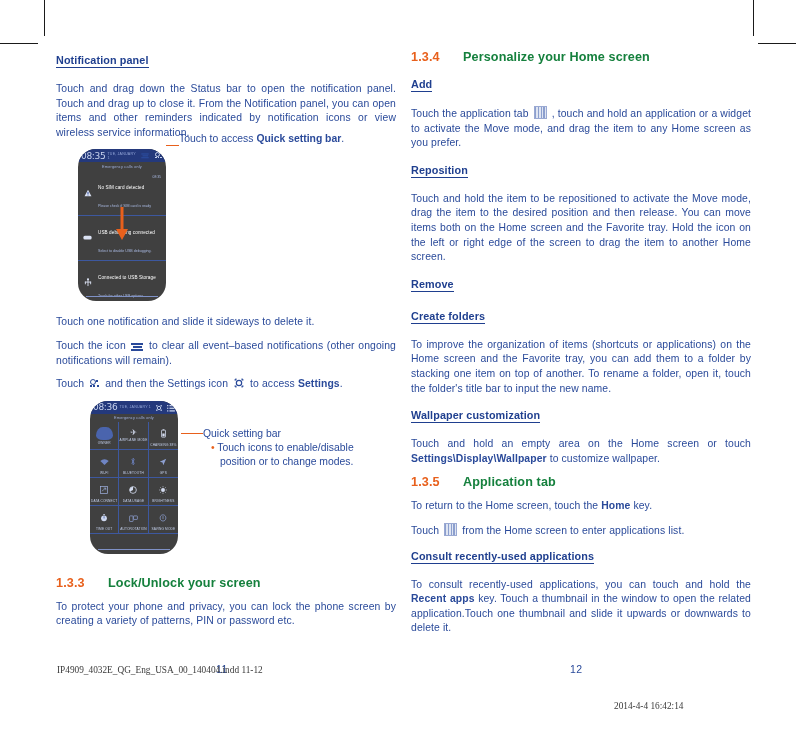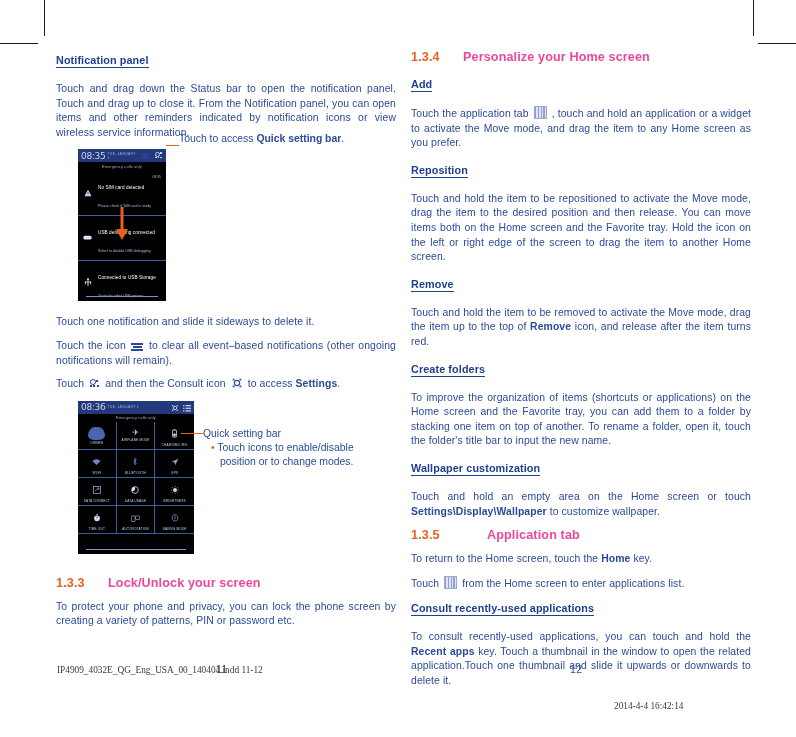--- a/index.html
+++ b/index.html
@@ -63,21 +63,21 @@
   }
   .section-head .num {
     color: #e8601c;
     font-weight: bold;
     font-size: 12.6px;
     width: 52px;
     flex: 0 0 52px;
     letter-spacing: 0.01em;
   }
   .section-head .ttl {
-    color: #ec4899;
+    color: #15803d;
     font-weight: bold;
     font-size: 12.6px;
     letter-spacing: 0.01em;
   }
 
   
   .iicon {
     display: inline-block;
     vertical-align: -2px;
     margin: 0 2px;
@@ -96,23 +96,24 @@
   .icon-clearall i {
     position: absolute; left: 0;
     height: 1.6px; background: #2a4a9a; display: block;
   }
   .icon-clearall i:nth-child(1){ top: 1px; width: 12px; }
   .icon-clearall i:nth-child(2){ top: 4px; width: 9px; left: 2px;}
   .icon-clearall i:nth-child(3){ top: 7px; width: 12px; }
 
   
   .phone {
-    background: #000000;
+    background: #404040;
     position: relative;
     overflow: hidden;
+    border-radius: 18px;
   }
   .phone .statusbar {
     height: 13px;
     display: flex;
     align-items: center;
     padding: 0 3px;
     background: #24397c;
   }
   .phone .clock {
     font-size: 9px;
@@ -366,31 +367,31 @@
     <span>Touch the icon </span><span class="iicon icon-clearall"><i></i><i></i><i></i></span><span> to clear all event–based notifications (other ongoing notifications will remain).</span>
   </p>
 
   <p class="body-text nojust">
     <span>Touch </span><span class="iicon" style="width:11px;height:10px;position:relative;">
       <span style="position:absolute;left:0.5px;top:0;width:4px;height:4px;border:1.2px solid #2a4a9a;border-radius:50%;"></span>
       <span style="position:absolute;left:7px;top:0.6px;width:2px;height:2px;background:#2a4a9a;"></span>
       <span style="position:absolute;left:0.5px;top:6px;width:2px;height:2px;background:#2a4a9a;"></span>
       <span style="position:absolute;left:4px;top:6px;width:2px;height:2px;background:#2a4a9a;"></span>
       <span style="position:absolute;left:7.5px;top:6px;width:2px;height:2px;background:#2a4a9a;"></span>
-    </span><span> and then the Consult icon </span><span class="iicon" style="width:12px;height:12px;">
+    </span><span> and then the Settings icon </span><span class="iicon" style="width:12px;height:12px;">
       <svg width="12" height="12" viewBox="0 0 14 14">
         <g fill="none" stroke="#2a4a9a" stroke-width="1.4">
           <circle cx="7" cy="7" r="3.1"></circle>
           <path d="M3.4 1.8 V3.6 M10.6 1.8 V3.6 M3.4 12.2 V10.4 M10.6 12.2 V10.4 M1.8 3.4 H3.6 M1.8 10.6 H3.6 M12.2 3.4 H10.4 M12.2 10.6 H10.4"></path>
         </g>
       </svg>
     </span><span> to access </span><b>Settings</b><span>.</span>
   </p>
 
-  <div class="phone" style="width:116px; height:153px; margin:3px 0 0 22px;">
+  <div class="phone" style="width:88px; height:153px; margin:3px 0 0 34px;">
     <div class="statusbar">
       <span class="clock">08:36</span>
       <span class="carrier">TUE, JANUARY 1</span>
       <span class="sb-spacer"></span>
       <span class="sb-icons">
         <span>
           <svg width="8" height="8" viewBox="0 0 14 14">
             <g fill="none" stroke="#ccd6ef" stroke-width="1.6">
               <circle cx="7" cy="7" r="3"></circle>
               <path d="M3.4 1.8 V3.6 M10.6 1.8 V3.6 M3.4 12.2 V10.4 M10.6 12.2 V10.4 M1.8 3.4 H3.6 M1.8 10.6 H3.6 M12.2 3.4 H10.4 M12.2 10.6 H10.4"></path>
@@ -557,37 +558,34 @@
   </p>
 
   <div class="sub-head-wrap">
     <span class="sub-head">Reposition</span>
   </div>
   <p class="body-text">Touch and hold the item to be repositioned to activate the Move mode, drag the item to the desired position and then release. You can move items both on the Home screen and the Favorite tray. Hold the icon on the left or right edge of the screen to drag the item to another Home screen.</p>
 
   <div class="sub-head-wrap">
     <span class="sub-head">Remove</span>
   </div>
-  <p class="body-text">
-    <span>Touch and hold the item to be removed to activate the Move mode, drag the item up to the top of </span><b>Remove</b><span> icon, and release after the item turns red.</span>
-  </p>
 
   <div class="sub-head-wrap">
     <span class="sub-head">Create folders</span>
   </div>
   <p class="body-text">To improve the organization of items (shortcuts or applications) on the Home screen and the Favorite tray, you can add them to a folder by stacking one item on top of another. To rename a folder, open it, touch the folder's title bar to input the new name.</p>
 
   <div class="sub-head-wrap">
     <span class="sub-head">Wallpaper customization</span>
   </div>
   <p class="body-text">
     <span>Touch and hold an empty area on the Home screen or touch </span><b>Settings\Display\Wallpaper</b><span> to customize wallpaper.</span>
   </p>
 
-  <div class="section-head" style="margin-top:0;gap:24px;">
+  <div class="section-head" style="margin-top:0;">
     <span class="num">1.3.5</span>
     <span class="ttl">Application tab</span>
   </div>
 
   <p class="body-text nojust">
     <span>To return to the Home screen, touch the </span><b>Home</b><span> key.</span>
   </p>
 
   <p class="body-text nojust" style="margin-bottom:7px;">
     <span>Touch </span><span class="iicon icon-appgrid"></span><span> from the Home screen to enter applications list.</span>

